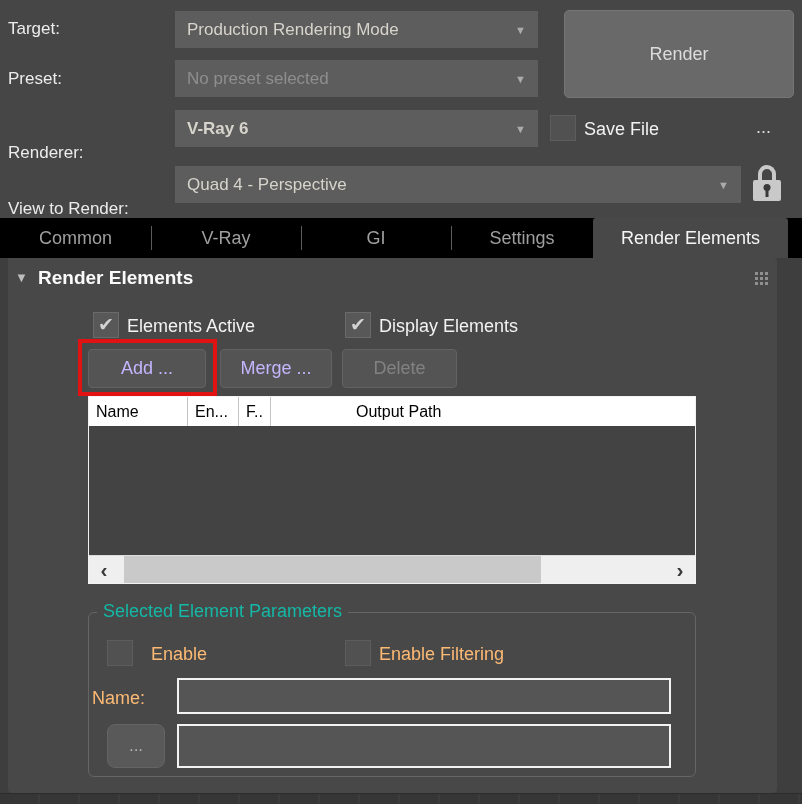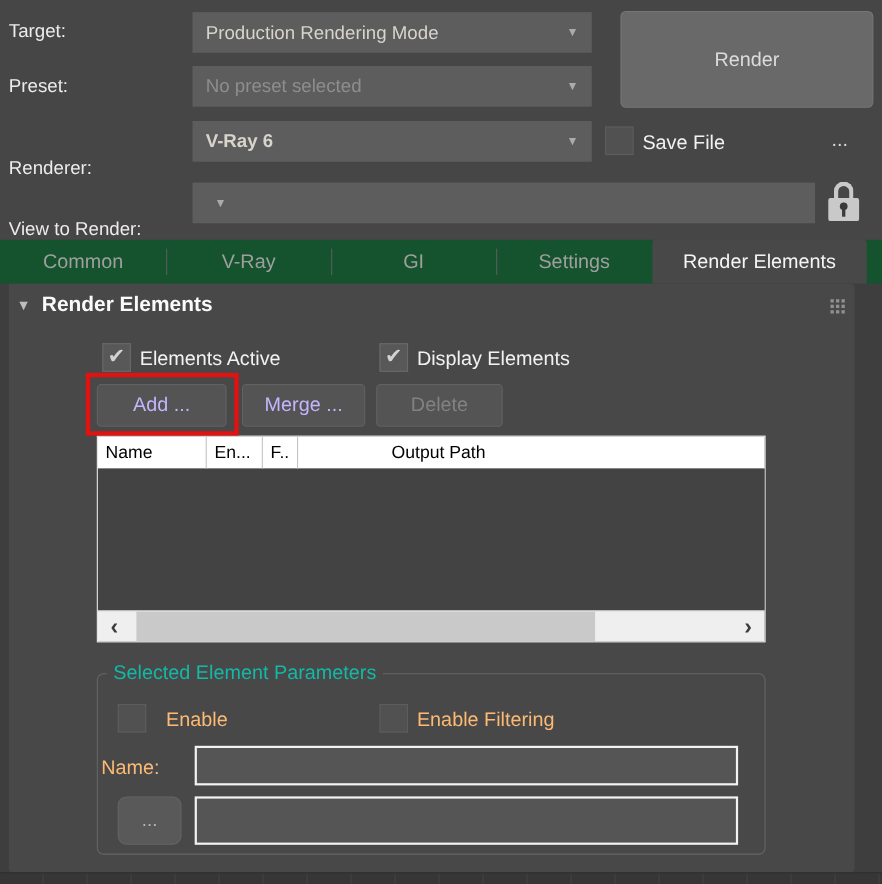--- a/index.html
+++ b/index.html
@@ -34,21 +34,21 @@
                    border-radius:9px 9px 0 0; margin:0 auto; }
   .lock .lbody { width:28px; height:21px; background:#c9c9c9; border-radius:2px;
                  margin:0 auto; position:relative; }
   .lock .keyhole { position:absolute; left:50%; top:4px; transform:translateX(-50%);
                    width:7px; height:7px; background:#3a3a3a; border-radius:50%; }
   .lock .keyhole::after { content:""; position:absolute; left:2px; top:5px; width:3px;
                           height:8px; background:#3a3a3a; }
 
   
   .tabbar { position:absolute; left:0; top:218px; width:802px; height:40px;
-            background:#14532d; display:flex; }
+            background:#000000; display:flex; }
   .tab { display:flex; align-items:center; justify-content:center; font-size:18px;
          color:#9f9f9f; position:relative; cursor:default; }
   .tab.sep::before { content:""; position:absolute; left:0; top:8px; bottom:8px;
                      width:1px; background:#5b5b5b; }
   .tab.active { background:#484848; color:#f5f5f5; border-radius:3px 3px 0 0; }
 
   .lower-bg { position:absolute; left:0; top:258px; width:802px; height:546px; background:#3e3e3e; }
   .panel { position:absolute; left:8px; top:258px; width:769px; height:535px;
            background:#484848; border-radius:0 4px 4px 4px; }
 
@@ -118,20 +118,21 @@
   </div>
 
   <button class="render-btn">Render</button>
 
   <span class="checkbox dim" style="left:550px;top:115px;"></span>
   <span class="txt" style="left:584px;top:119px;">Save File</span>
   <span class="txt" style="left:756px;top:117px;color:#dcdcdc;cursor:default;">...</span>
 
   <div class="field-label" style="top:176px;margin-top:23px;">View to Render:</div>
   <div class="dropdown" style="left:175px;top:166px;width:566px;">
+    <span class="dd-text">Quad 4 - Perspective</span>
     <span class="dd-arrow">▼</span>
   </div>
 
   <div class="lock">
     <div class="shackle"></div>
     <div class="lbody">
         <div class="keyhole"></div>
       </div>
   </div>
 

